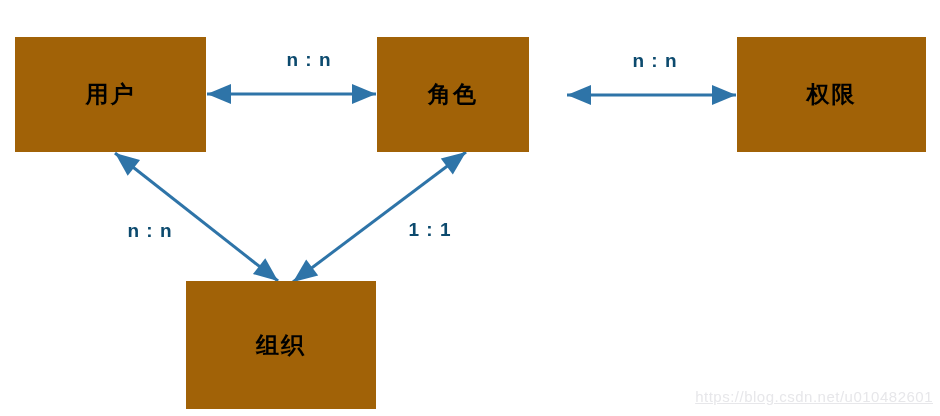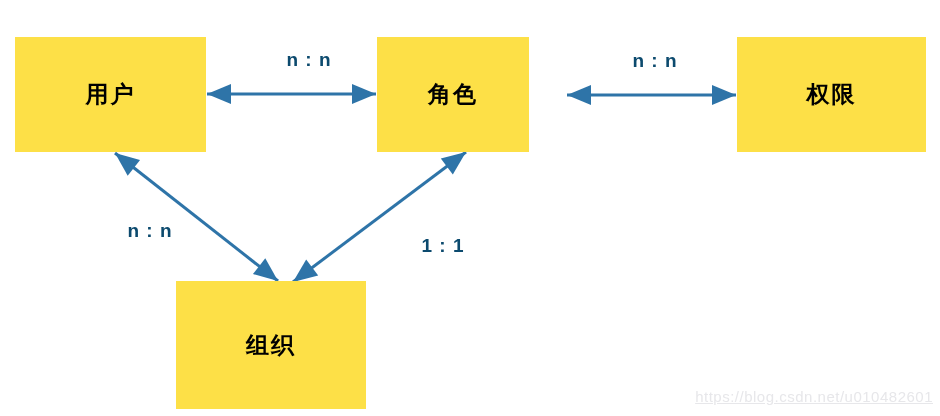--- a/index.html
+++ b/index.html
@@ -17,47 +17,47 @@
   }
   .connectors {
     position: absolute;
     left: 0;
     top: 0;
     width: 940px;
     height: 416px;
   }
   .node {
     position: absolute;
-    background: #fde047;
+    background: #a16207;
     display: flex;
     align-items: center;
     justify-content: center;
     color: #000000;
     font-size: 23px;
     font-weight: bold;
     letter-spacing: 2px;
     user-select: none;
   }
   .node-user         { left: 15px;  top: 37px;  width: 191px; height: 115px; }
   .node-role         { left: 377px; top: 37px;  width: 152px; height: 115px; }
   .node-permission   { left: 737px; top: 37px;  width: 189px; height: 115px; text-align: center; }
-  .node-organization { left: 176px; top: 281px; width: 190px; height: 128px; }
+  .node-organization { left: 186px; top: 281px; width: 190px; height: 128px; }
   .edge-label {
     position: absolute;
     transform: translate(-50%, -50%);
     color: #0c4a6e;
     font-size: 19px;
     font-weight: bold;
     white-space: pre;
     letter-spacing: 1px;
   }
   .edge-label-1 { left: 309px; top: 60px; }
   .edge-label-2 { left: 655px; top: 61px; }
   .edge-label-3 { left: 150px; top: 231px; }
-  .edge-label-4 { left: 443px; top: 230px; margin-top: 16px; }
+  .edge-label-4 { left: 430px; top: 230px; }
   .watermark {
     position: absolute;
     right: 7px;
     bottom: 11px;
     font-size: 15px;
     color: #e7e7ea;
     letter-spacing: 0.5px;
     text-decoration: underline;
   }
 </style>

